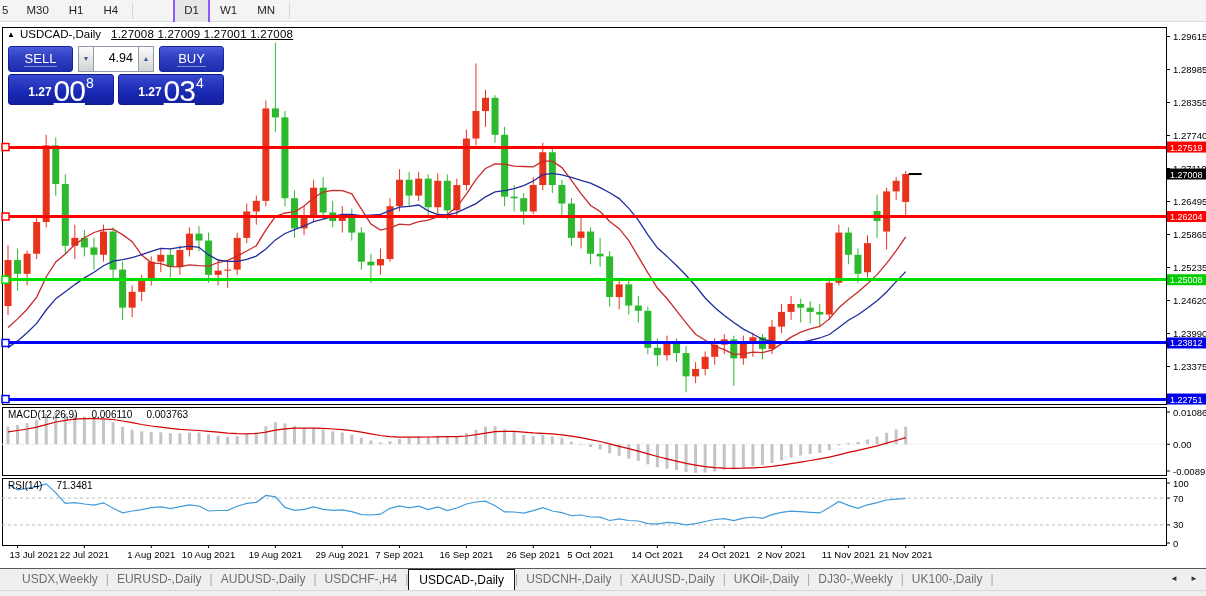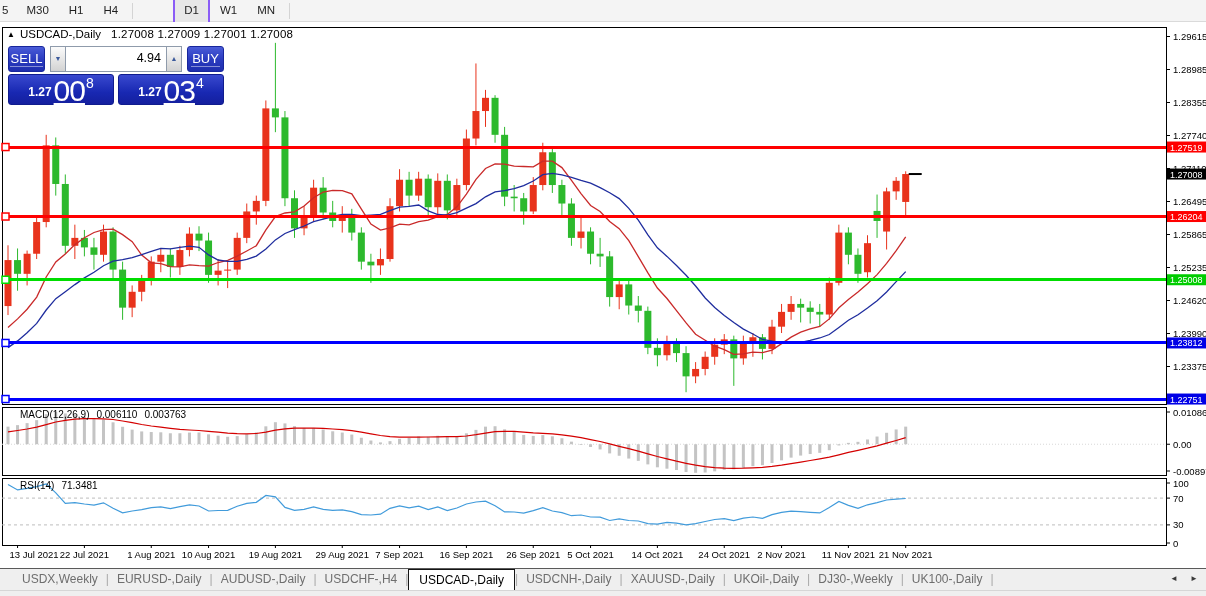--- a/index.html
+++ b/index.html
@@ -16,43 +16,43 @@
 
   
   #chart-wrap{position:absolute;top:22px;left:0;width:1206px;height:546px;background:#fff;}
   #chart-svg{position:absolute;top:0;left:0;}
   #chart-svg text{font-family:"Liberation Sans",sans-serif;fill:#000;}
   #chart-svg text.axis{font-size:9.5px;}
   #chart-svg text.tagtext{font-size:9px;fill:#fff;}
 
   .title-row{position:absolute;top:6px;left:7px;font-size:11.5px;color:#000;display:flex;align-items:center;pointer-events:none;}
   .title-marker{font-size:8px;margin-right:5px;}
-  .title-values{margin-left:10px;letter-spacing:.2px;}
+  .title-values{margin-left:10px;letter-spacing:.2px;text-decoration:underline;}
 
   
   .trade-panel{position:absolute;top:24px;left:8px;width:216px;height:60px;}
   .tp-row1{display:flex;height:26px;}
-  .btn-sell,.btn-buy{width:37px;color:#fff;font-size:13px;text-align:center;line-height:23px;
+  .btn-sell,.btn-buy{width:65px;color:#fff;font-size:13px;text-align:center;line-height:23px;
     background:linear-gradient(180deg,#4a5cd8 0%,#2b3cc0 50%,#1e2eae 100%);
     border:1px solid #18269c;border-radius:3px;box-sizing:border-box;cursor:default;}
   .btn-sell span,.btn-buy span{border-bottom:1px solid rgba(255,255,255,.45);padding:0 1px;}
   .vol-group{display:flex;flex:1;margin:0 5px;}
   .spin-btn{width:16px;background:linear-gradient(#fbfbfb,#d2d2d2);border:1px solid #8f9bab;
     color:#3c5a9c;font-size:7px;line-height:23px;text-align:center;box-sizing:border-box;}
   .vol-field{flex:1;background:#fff;border-top:1px solid #8f9bab;border-bottom:1px solid #8f9bab;
     font-size:12.5px;text-align:right;line-height:23px;padding-right:5px;color:#000;}
   .tp-row2{display:flex;height:31px;margin-top:2px;gap:4px;}
   .price-box{flex:1;background:linear-gradient(180deg,#3949cf,#1828b2 60%,#141f9e);
     border:1px solid #101c8e;border-radius:3px;color:#fff;display:flex;align-items:flex-end;
     justify-content:center;padding-bottom:1px;box-sizing:border-box;cursor:default;}
   .pb-prefix{font-size:12px;font-weight:bold;margin:0 2px 4px 0;}
   .pb-big{font-size:30px;line-height:25px;font-weight:400;letter-spacing:-1px;text-decoration:underline;}
   .pb-sup{font-size:14px;margin:0 0 12px 1px;}
 
-  .macd-label,.rsi-label{position:absolute;left:20px;font-size:10px;color:#000;display:flex;gap:7px;pointer-events:none;}
+  .macd-label,.rsi-label{position:absolute;left:8px;font-size:10px;color:#000;display:flex;gap:14px;pointer-events:none;}
   .macd-label{top:387px}
   .rsi-label{top:458px}
 
   
   #tabbar{position:absolute;top:568px;left:0;width:1206px;height:28px;background:#efefef;
     border-top:1px solid #5a5a5a;box-sizing:border-box;}
   #tabs-row{display:flex;align-items:stretch;height:21px;padding-left:14px;font-size:12px;
     color:#6e6e6e;position:relative;border-bottom:1px solid #d6d6d6;}
   .tab{padding:3px 8px 0;white-space:nowrap;cursor:default;}
   .tab.active{background:#fff;border:1px solid #141414;border-bottom:none;color:#000;padding:3px 10px 0;}

